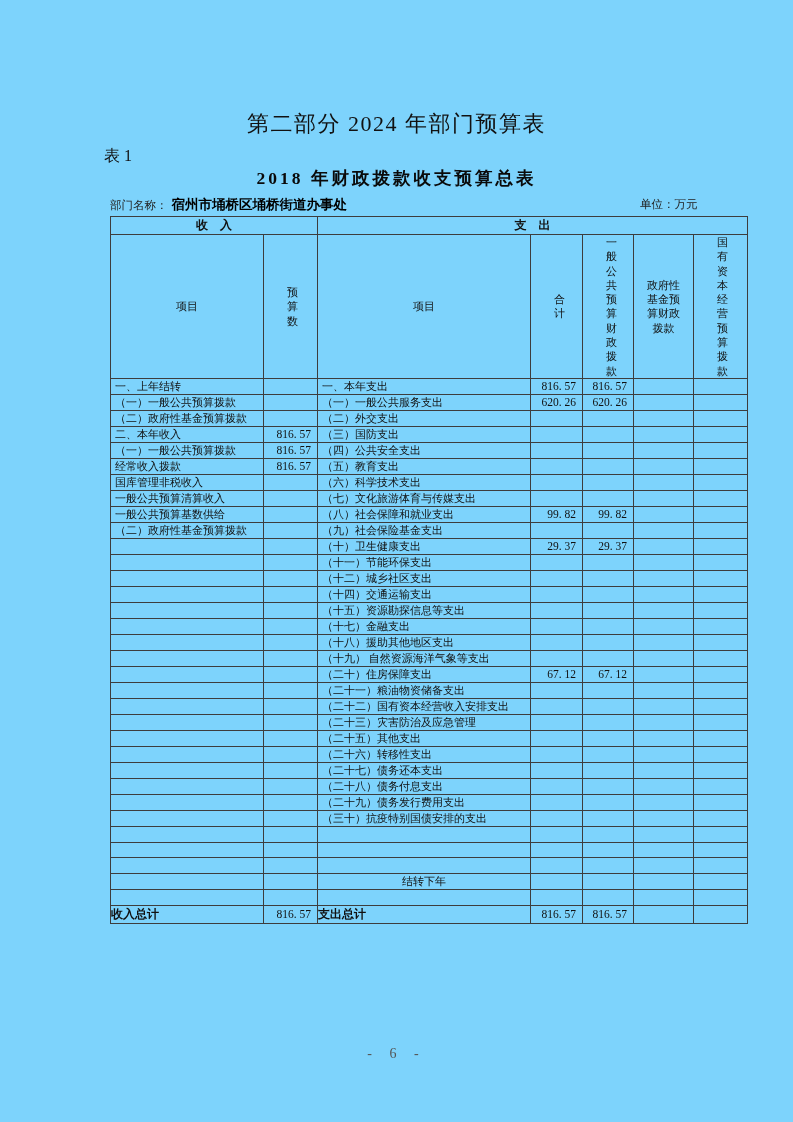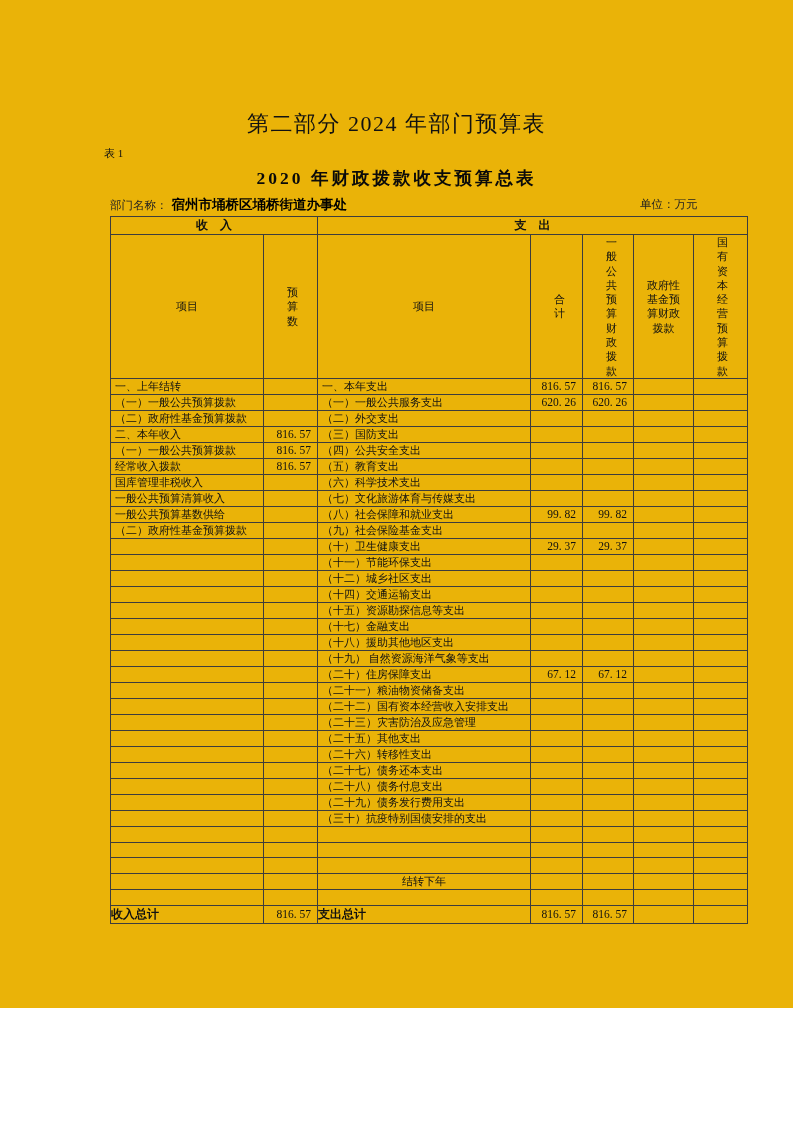--- a/index.html
+++ b/index.html
@@ -4,33 +4,33 @@
 <style>
   * { margin: 0; padding: 0; box-sizing: border-box; }
   html, body { background: #ffffff; }
   body {
     width: 793px; height: 1122px;
     font-family: "Liberation Serif", "DejaVu Serif", serif;
     color: #000;
   }
   .page {
     position: relative;
-    width: 793px; height: 1008px;
-    background: #eab308;
+    width: 793px; height: 1122px;
+    background: #7dd3fc;
     overflow: hidden;
   }
   .doc-title {
     position: absolute; top: 109px; left: 0; width: 100%;
     text-align: center;
     font-size: 22px; letter-spacing: 1.5px;
     color: #111;
   }
   .table-label {
     position: absolute; top: 146px; left: 104px;
-    font-size: 11px; color: #111;
+    font-size: 16px; color: #111;
   }
   .doc-subtitle {
     position: absolute; top: 166px; left: 0; width: 100%;
     text-align: center;
     font-size: 17.5px; font-weight: bold; letter-spacing: 3px;
     color: #0a0a0a;
   }
   .meta {
     position: absolute; top: 193px; left: 110px; width: 637px; height: 22px;
   }
@@ -84,21 +84,21 @@
 </style>
 </head>
 <body>
 
 <div class="page">
 
   <div class="doc-title">第二部分 2024 年部门预算表</div>
 
   <div class="table-label">表 1</div>
 
-  <div class="doc-subtitle">2020 年财政拨款收支预算总表</div>
+  <div class="doc-subtitle">2018 年财政拨款收支预算总表</div>
 
   <div class="meta">
     <span class="dept">
       <span class="dept-label">部门名称：</span>
       <span class="dept-name">宿州市埇桥区埇桥街道办事处</span>
     </span>
     <span class="unit">单位：万元</span>
   </div>
 
   <table class="budget">

